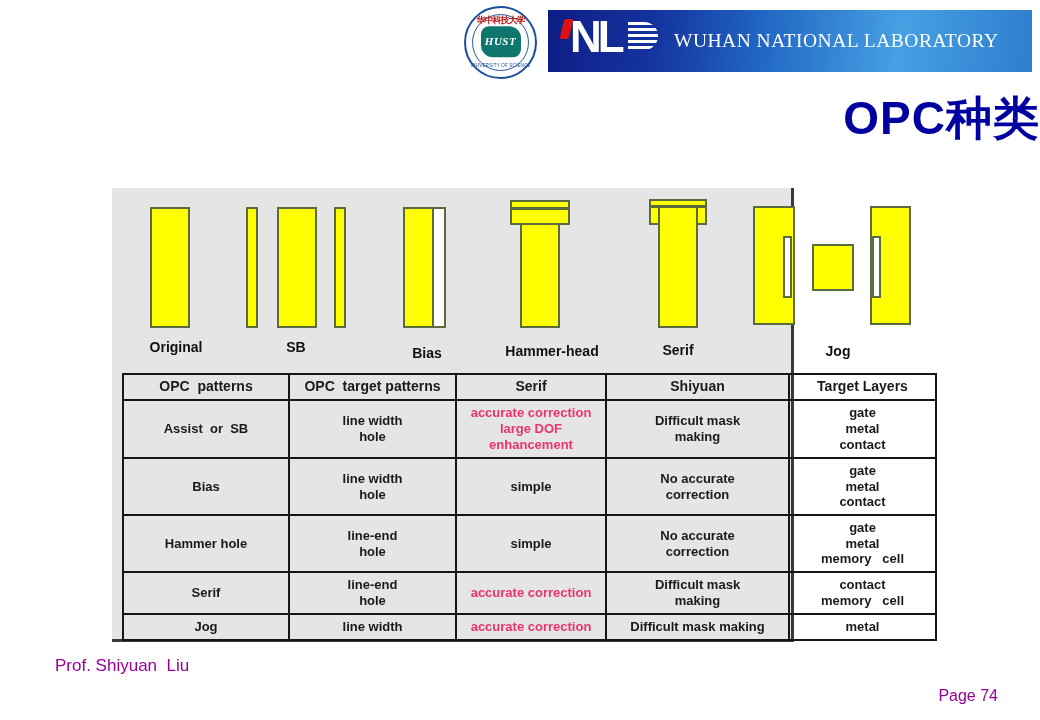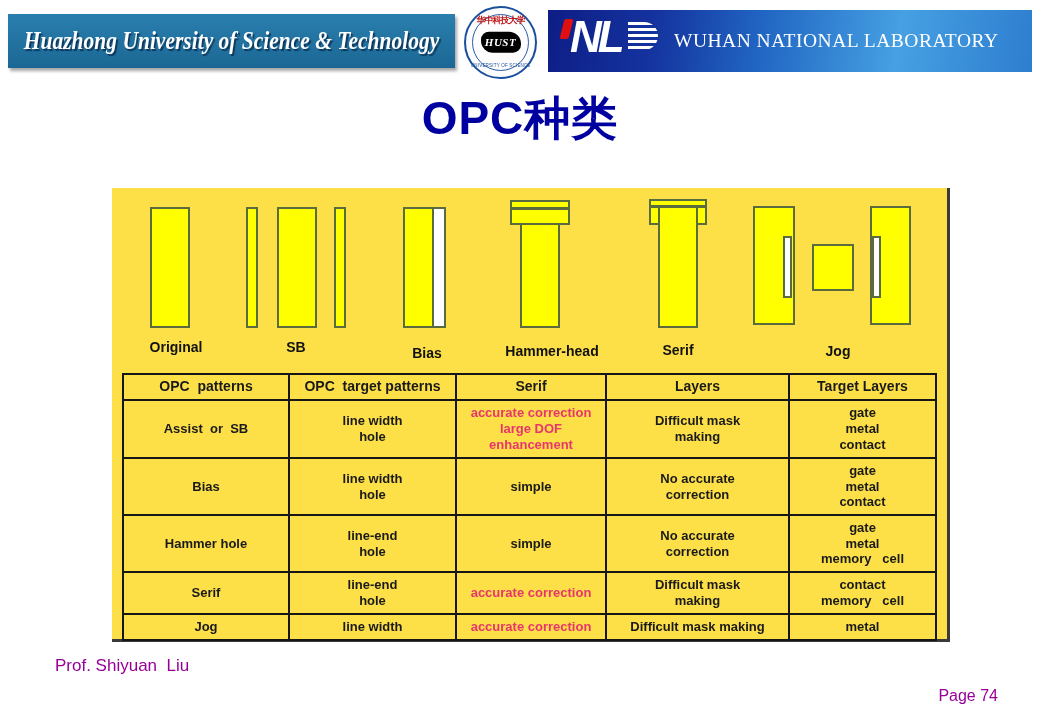--- a/index.html
+++ b/index.html
@@ -23,21 +23,21 @@
     position:absolute;left:464px;top:6px;width:73px;height:73px;border-radius:50%;
     background:#fdfdfd;border:2px solid #1a4f9c;box-sizing:border-box;
   }
   .seal-inner{position:absolute;inset:6px;border-radius:50%;border:1px solid #2a5ca8;}
   .seal-top-text{
     position:absolute;top:6px;left:0;width:100%;text-align:center;
     font-size:9px;font-weight:bold;color:#c01818;letter-spacing:-1px;white-space:nowrap;overflow:hidden;
   }
   .seal-emblem{
     position:absolute;left:50%;top:50%;transform:translate(-50%,-54%);
-    width:40px;height:21px;background:#000000;border-radius:8px 12px 8px 12px;
+    width:40px;height:31px;background:#0f766e;border-radius:8px 12px 8px 12px;
     display:flex;align-items:center;justify-content:center;
   }
   .seal-emblem span{
     font-family:"Liberation Serif",serif;font-style:italic;font-weight:bold;
     font-size:11px;color:#ffffff;letter-spacing:0.5px;
   }
   .seal-bottom-text{
     position:absolute;bottom:9px;left:7%;width:86%;text-align:center;
     font-size:4.5px;color:#1a4f9c;white-space:nowrap;overflow:hidden;letter-spacing:0.2px;
   }
@@ -46,44 +46,44 @@
     background:linear-gradient(98deg,#0e1d86 0%,#14339e 22%,#2268c4 45%,#46a0e2 72%,#2e7ecf 100%);
     display:flex;align-items:center;
   }
   .wnlo-logo{position:relative;width:112px;height:50px;flex:0 0 auto;margin-left:6px;}
   .wnlo-mark{
     position:absolute;left:8px;top:3px;width:9px;height:20px;background:#e01010;
     transform:skewX(-14deg);border-radius:2px;
   }
   .wnlo-nl{
     position:absolute;left:16px;top:-4px;
-    font-family:"Liberation Sans",sans-serif;font-weight:bold;font-style:italic;
+    font-family:"Liberation Sans",sans-serif;font-weight:bold;
     font-size:44px;color:#ffffff;letter-spacing:-4px;
   }
   .wnlo-d{
     position:absolute;left:74px;top:6px;width:30px;height:28px;
     background:repeating-linear-gradient(180deg,#ffffff 0 3px,rgba(255,255,255,0) 3px 6px);
     border-radius:0 15px 15px 0;
   }
   .wnlo-text{
     font-family:"Liberation Serif",serif;font-weight:normal;color:#ffffff;
     margin-left:8px;line-height:1.12;letter-spacing:0.5px;
   }
   .wnlo-line1{font-size:19.5px;}
   .wnlo-line2{font-size:18px;}
   
   .title{
-    position:absolute;left:0;top:88px;width:100%;margin:0;text-align:center;
+    position:absolute;left:0;top:88px;width:100%;margin:0;text-align:right;
     font-size:46px;font-weight:bold;color:#0000a0;letter-spacing:1px;
     font-family:"Liberation Sans",sans-serif;
   }
   
   .panel{
-    position:absolute;left:112px;top:188px;width:838px;height:454px;
-    background:#fde047;box-sizing:border-box;
+    position:absolute;left:112px;top:188px;width:682px;height:454px;
+    background:#e5e5e5;box-sizing:border-box;
     border-right:3px solid #3a3a3a;border-bottom:3px solid #3a3a3a;
   }
   .shp{position:absolute;background:#ffff00;border:2px solid #5a6b3e;box-sizing:border-box;}
   .shp.white{background:#ffffff;}
   .fig-label{
     position:absolute;transform:translateX(-50%);top:151px;
     font-size:14px;font-weight:bold;color:#111111;white-space:nowrap;
   }
   
   .opc-table{
@@ -109,23 +109,20 @@
   }
   .footer-page{
     position:absolute;right:42px;top:687px;font-size:16px;color:#990099;
   }
 </style>
 </head>
 <body>
 
 <div class="slide">
 
-  <div class="banner-left">
-    <span class="uni-text">Huazhong University of Science &amp; Technology</span>
-  </div>
 
   <div class="seal">
     <div class="seal-inner"></div>
     <div class="seal-top-text">华中科技大学</div>
     <div class="seal-emblem">
       <span>HUST</span>
     </div>
     <div class="seal-bottom-text">UNIVERSITY OF SCIENCE AND TECHNOLOGY</div>
   </div>
 
@@ -181,21 +178,21 @@
           <col style="width:167px">
           <col style="width:150px">
           <col style="width:183px">
           <col style="width:147px">
       </colgroup>
       <thead>
         <tr>
           <th>OPC  patterns</th>
           <th>OPC  target patterns</th>
           <th>Serif</th>
-          <th>Layers</th>
+          <th>Shiyuan</th>
           <th>Target Layers</th>
         </tr>
       </thead>
       <tbody>
         <tr class="row-0">
           <td>Assist  or  SB</td>
           <td>line width
 hole</td>
           <td class="accent">accurate correction
 large DOF

